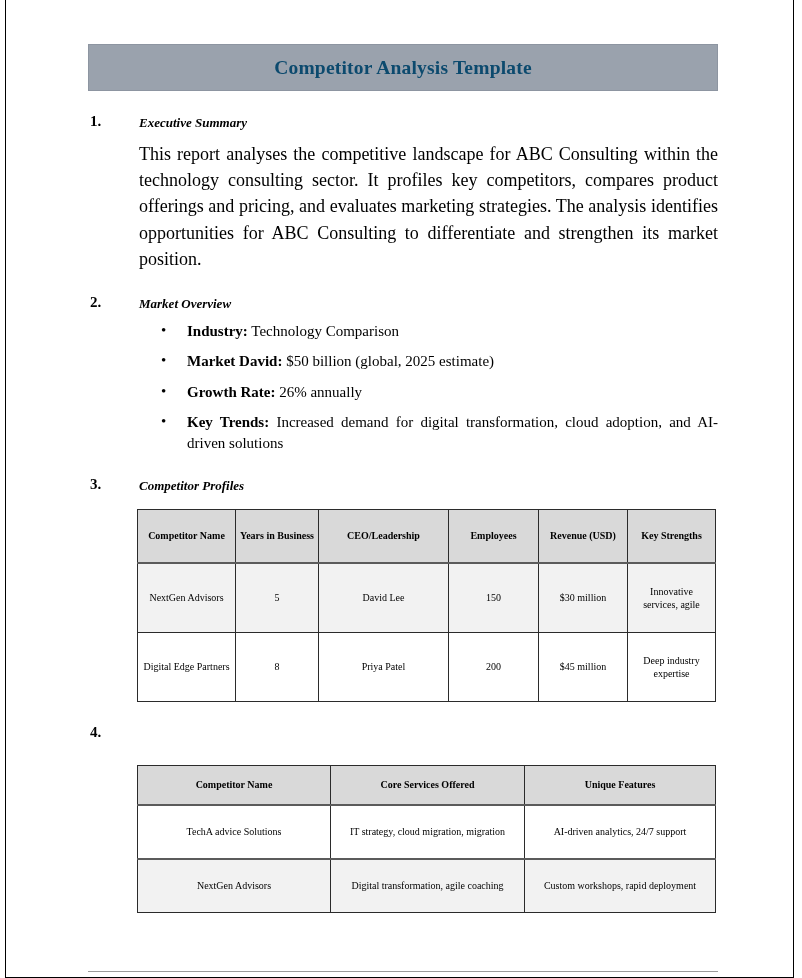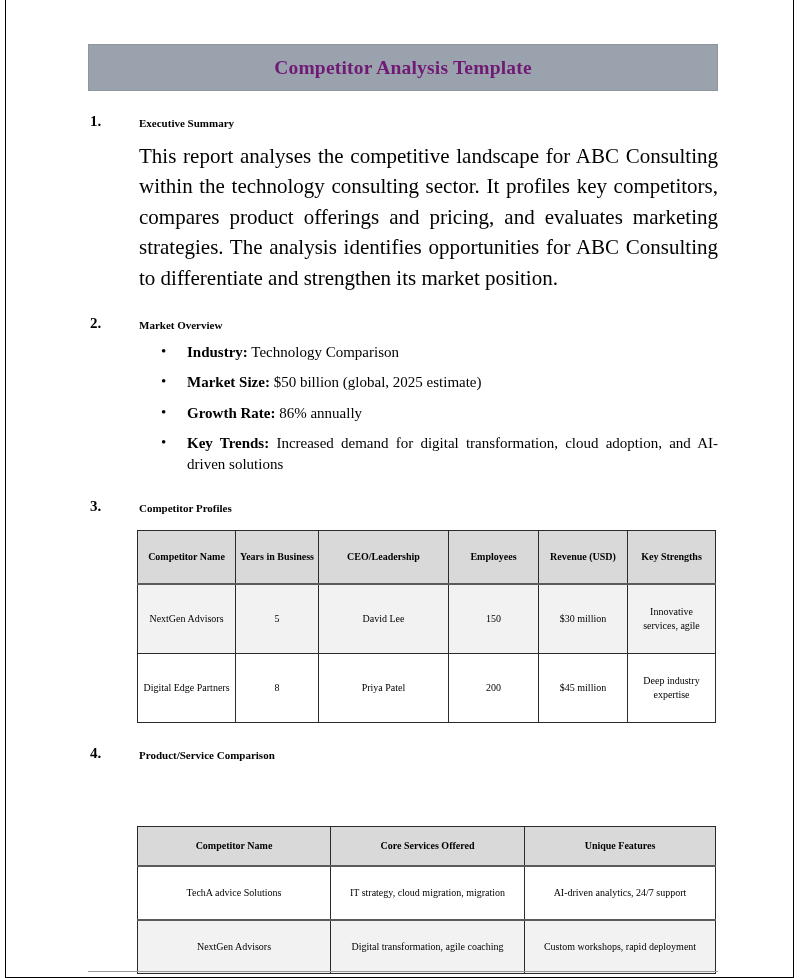--- a/index.html
+++ b/index.html
@@ -47,52 +47,53 @@
     margin-top: 44px;
     height: 47px;
     background: #9aa2ad;
     border: 1px solid #8d95a1;
     box-sizing: border-box;
     display: flex;
     align-items: center;
     justify-content: center;
   }
   .banner-title {
-    color: #701a75;
+    color: #0c4a6e;
     font-size: 19.5px;
     font-weight: bold;
     letter-spacing: 0.2px;
   }
 
   
   .section {
     position: relative;
     margin-top: 22px;
     padding-left: 51px;
   }
   .sec-num {
     position: absolute;
     left: 2px;
     top: 0;
     font-size: 15px;
     font-weight: bold;
   }
   .sec-title {
-    font-size: 11px;
+    font-size: 13px;
     font-weight: bold;
     line-height: 1.25;
+    font-style: italic;
   }
 
   
   .body-block {
     margin-top: 10px;
     padding-left: 51px;
   }
   .para {
-    font-size: 21px;
+    font-size: 18px;
     line-height: 1.45;
     text-align: justify;
     text-justify: inter-word;
     margin: 0;
   }
 
   
   .bullets {
     margin: 9px 0 0 0;
     padding-left: 51px;
@@ -194,22 +195,22 @@
     <div class="body-block">
       <p class="para">This report analyses the competitive landscape for ABC Consulting within the technology consulting sector. It profiles key competitors, compares product offerings and pricing, and evaluates marketing strategies. The analysis identifies opportunities for ABC Consulting to differentiate and strengthen its market position.</p>
     </div>
 
     <div class="section">
       <span class="sec-num">2.</span>
       <span class="sec-title">Market Overview</span>
     </div>
     <ul class="bullets" id="market-bullets">
         <li><span class="dot">•</span><b>Industry:</b><span> Technology Comparison</span></li>
-        <li><span class="dot">•</span><b>Market Size:</b><span> $50 billion (global, 2025 estimate)</span></li>
-        <li><span class="dot">•</span><b>Growth Rate:</b><span> 86% annually</span></li>
+        <li><span class="dot">•</span><b>Market David:</b><span> $50 billion (global, 2025 estimate)</span></li>
+        <li><span class="dot">•</span><b>Growth Rate:</b><span> 26% annually</span></li>
         <li><span class="dot">•</span><b>Key Trends:</b><span> Increased demand for digital transformation, cloud adoption, and AI-driven solutions</span></li>
       </ul>
 
     <div class="section">
       <span class="sec-num">3.</span>
       <span class="sec-title">Competitor Profiles</span>
     </div>
 
     <table class="doc-table" id="table-profiles">
       <colgroup>
@@ -245,21 +246,20 @@
             <td>Priya Patel</td>
             <td>200</td>
             <td>$45 million</td>
             <td>Deep industry expertise</td>
           </tr>
         </tbody>
     </table>
 
     <div class="section">
       <span class="sec-num">4.</span>
-      <span class="sec-title">Product/Service Comparison</span>
     </div>
 
     <div class="table2-wrap">
       <table class="doc-table" id="table-products">
         <colgroup>
           <col style="width:193px">
           <col style="width:194px">
           <col style="width:191px">
         </colgroup>
         <thead>

